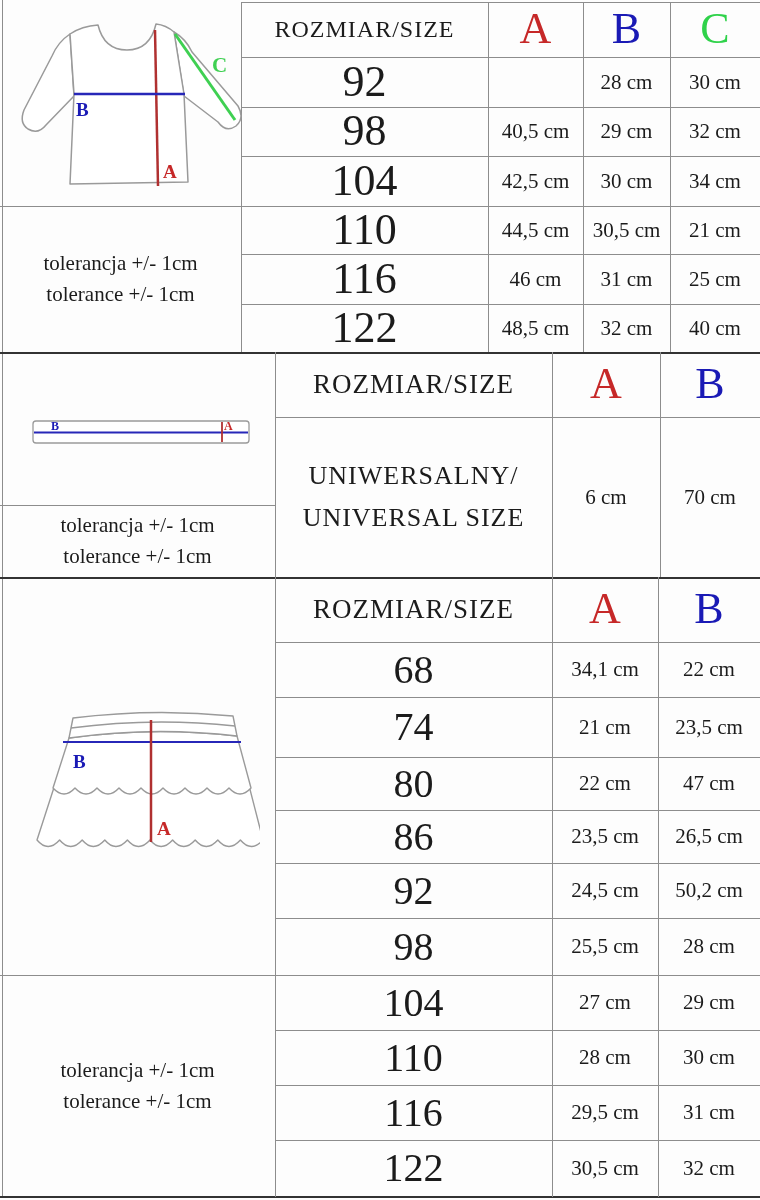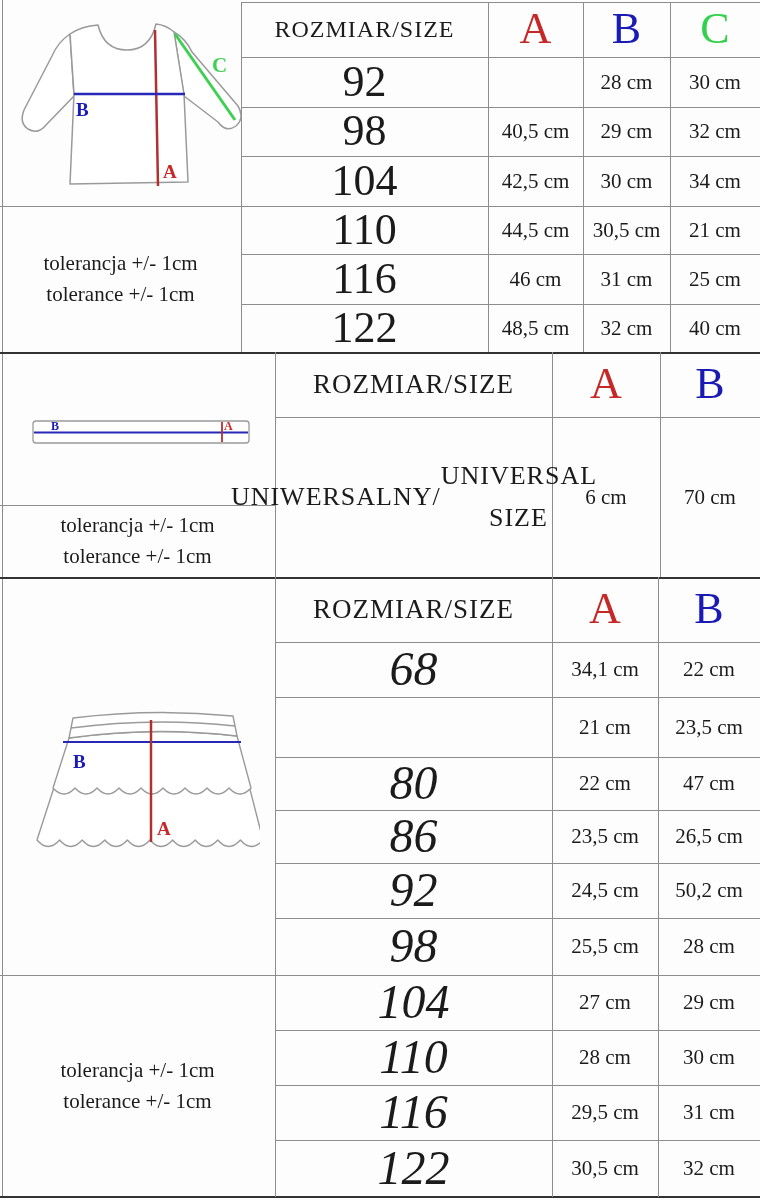--- a/index.html
+++ b/index.html
@@ -17,24 +17,24 @@
   .hl.dark{height:2px;background:var(--dark);}
   .cell{
     position:absolute;display:flex;align-items:center;justify-content:center;
     text-align:center;line-height:1.05;
   }
   .hdr{font-size:24px;letter-spacing:1px;}
   .hdr-md{font-size:27px;letter-spacing:1px;}
   .letter{font-size:44px;}
   .red{color:var(--red);} .blue{color:var(--blue);} .green{color:var(--green);}
   .size-lg{font-size:44px;}
-  .size-xl{font-size:48px;font-style:italic;}
+  .size-xl{font-size:40px;}
   .meas{font-size:21px;}
   .tol{flex-direction:column;font-size:21px;line-height:31px;}
-  .uni{flex-direction:row;font-size:26px;line-height:42px;letter-spacing:1px;}
+  .uni{flex-direction:column;font-size:26px;line-height:42px;letter-spacing:1px;}
   .diagram{position:absolute;}
   svg text{font-family:"Liberation Serif","DejaVu Serif",serif;font-weight:bold;}
 </style>
 </head>
 <body>
 
 <div class="canvas">
 
   <div class="vl" style="left:2px;top:0;height:1198px"></div>
   <div class="hl dark" style="left:0;top:1196px;width:760px"></div>
@@ -170,20 +170,21 @@
   </div>
 
   <div class="cell hdr-md" style="left:275px;top:577px;width:277px;height:65px">ROZMIAR/SIZE</div>
   <div class="cell letter red" style="left:552px;top:577px;width:106px;height:65px">A</div>
   <div class="cell letter blue" style="left:658px;top:577px;width:102px;height:65px">B</div>
 
   <div class="cell size-xl" style="left:275px;top:642px;width:277px;height:55px">68</div>
   <div class="cell meas" style="left:552px;top:642px;width:106px;height:55px">34,1 cm</div>
   <div class="cell meas" style="left:658px;top:642px;width:102px;height:55px">22 cm</div>
 
+  <div class="cell size-xl" style="left:275px;top:697px;width:277px;height:60px">74</div>
   <div class="cell meas" style="left:552px;top:697px;width:106px;height:60px">21 cm</div>
   <div class="cell meas" style="left:658px;top:697px;width:102px;height:60px">23,5 cm</div>
 
   <div class="cell size-xl" style="left:275px;top:757px;width:277px;height:53px">80</div>
   <div class="cell meas" style="left:552px;top:757px;width:106px;height:53px">22 cm</div>
   <div class="cell meas" style="left:658px;top:757px;width:102px;height:53px">47 cm</div>
 
   <div class="cell size-xl" style="left:275px;top:810px;width:277px;height:53px">86</div>
   <div class="cell meas" style="left:552px;top:810px;width:106px;height:53px">23,5 cm</div>
   <div class="cell meas" style="left:658px;top:810px;width:102px;height:53px">26,5 cm</div>

